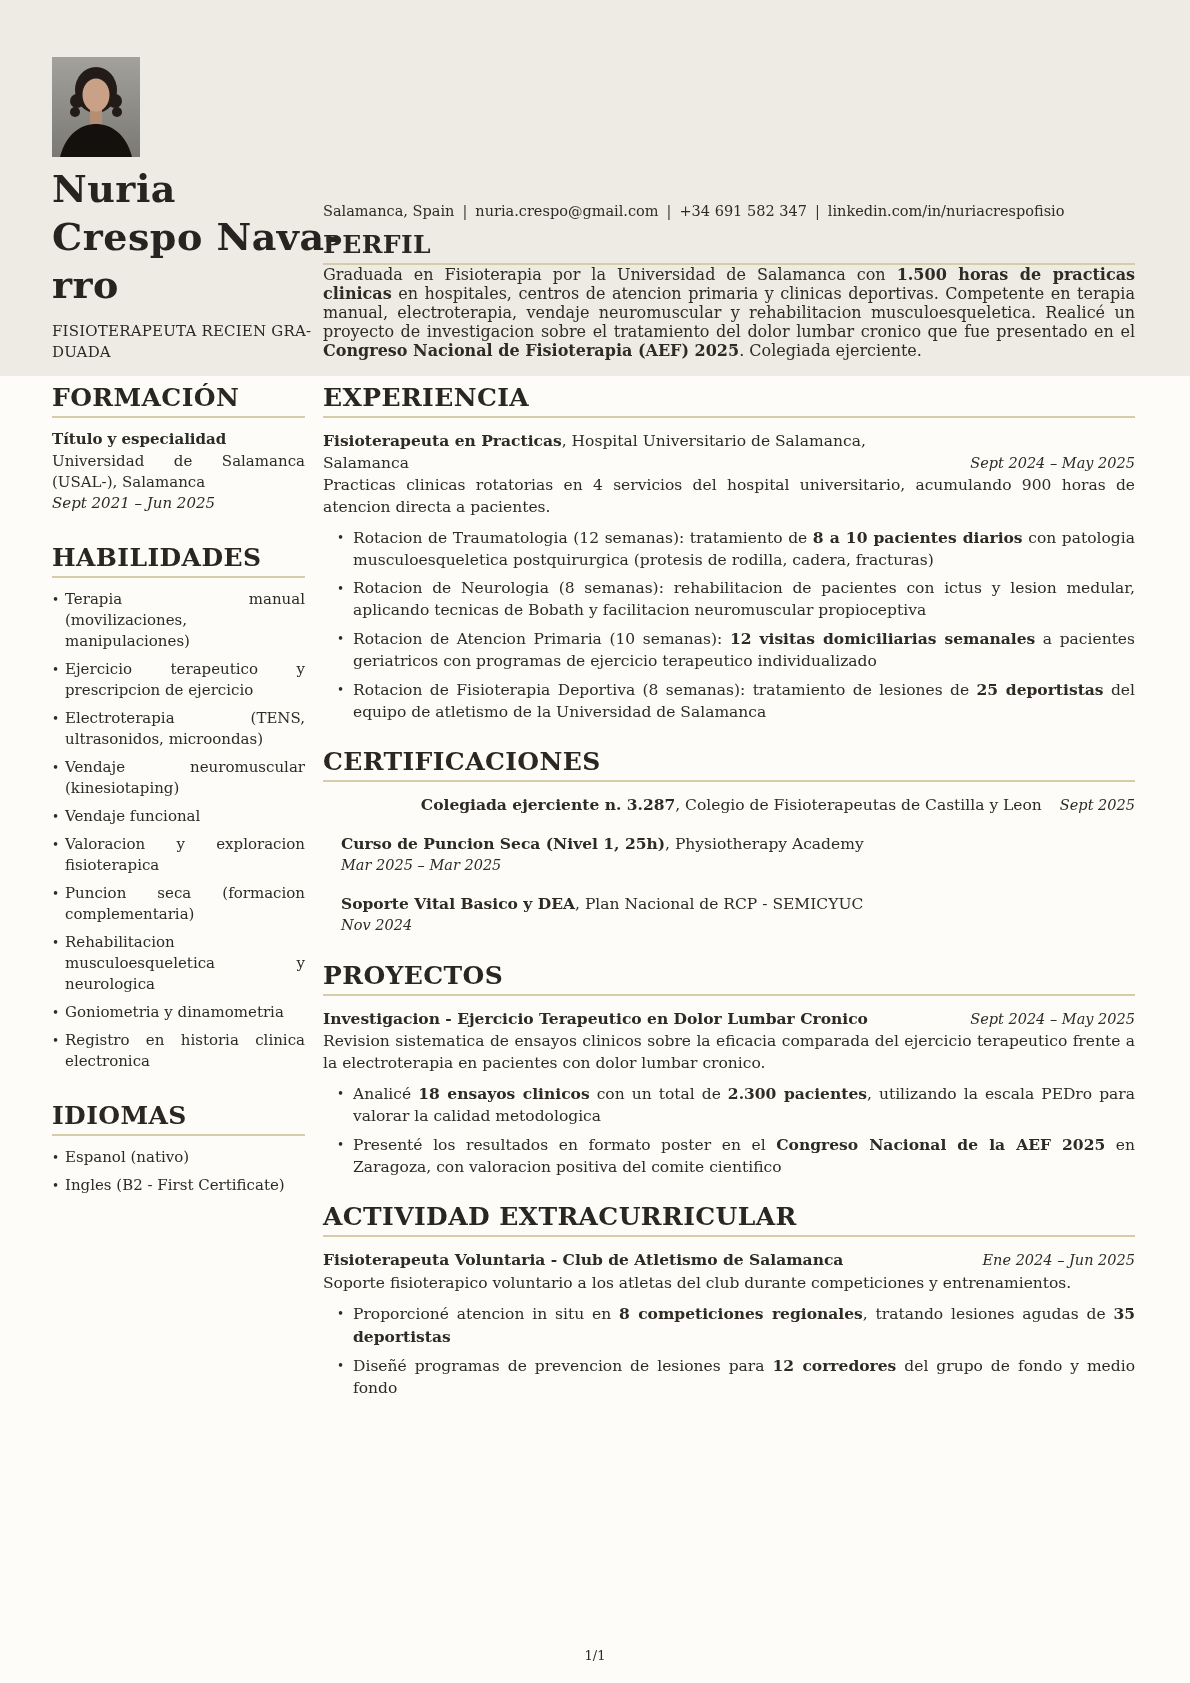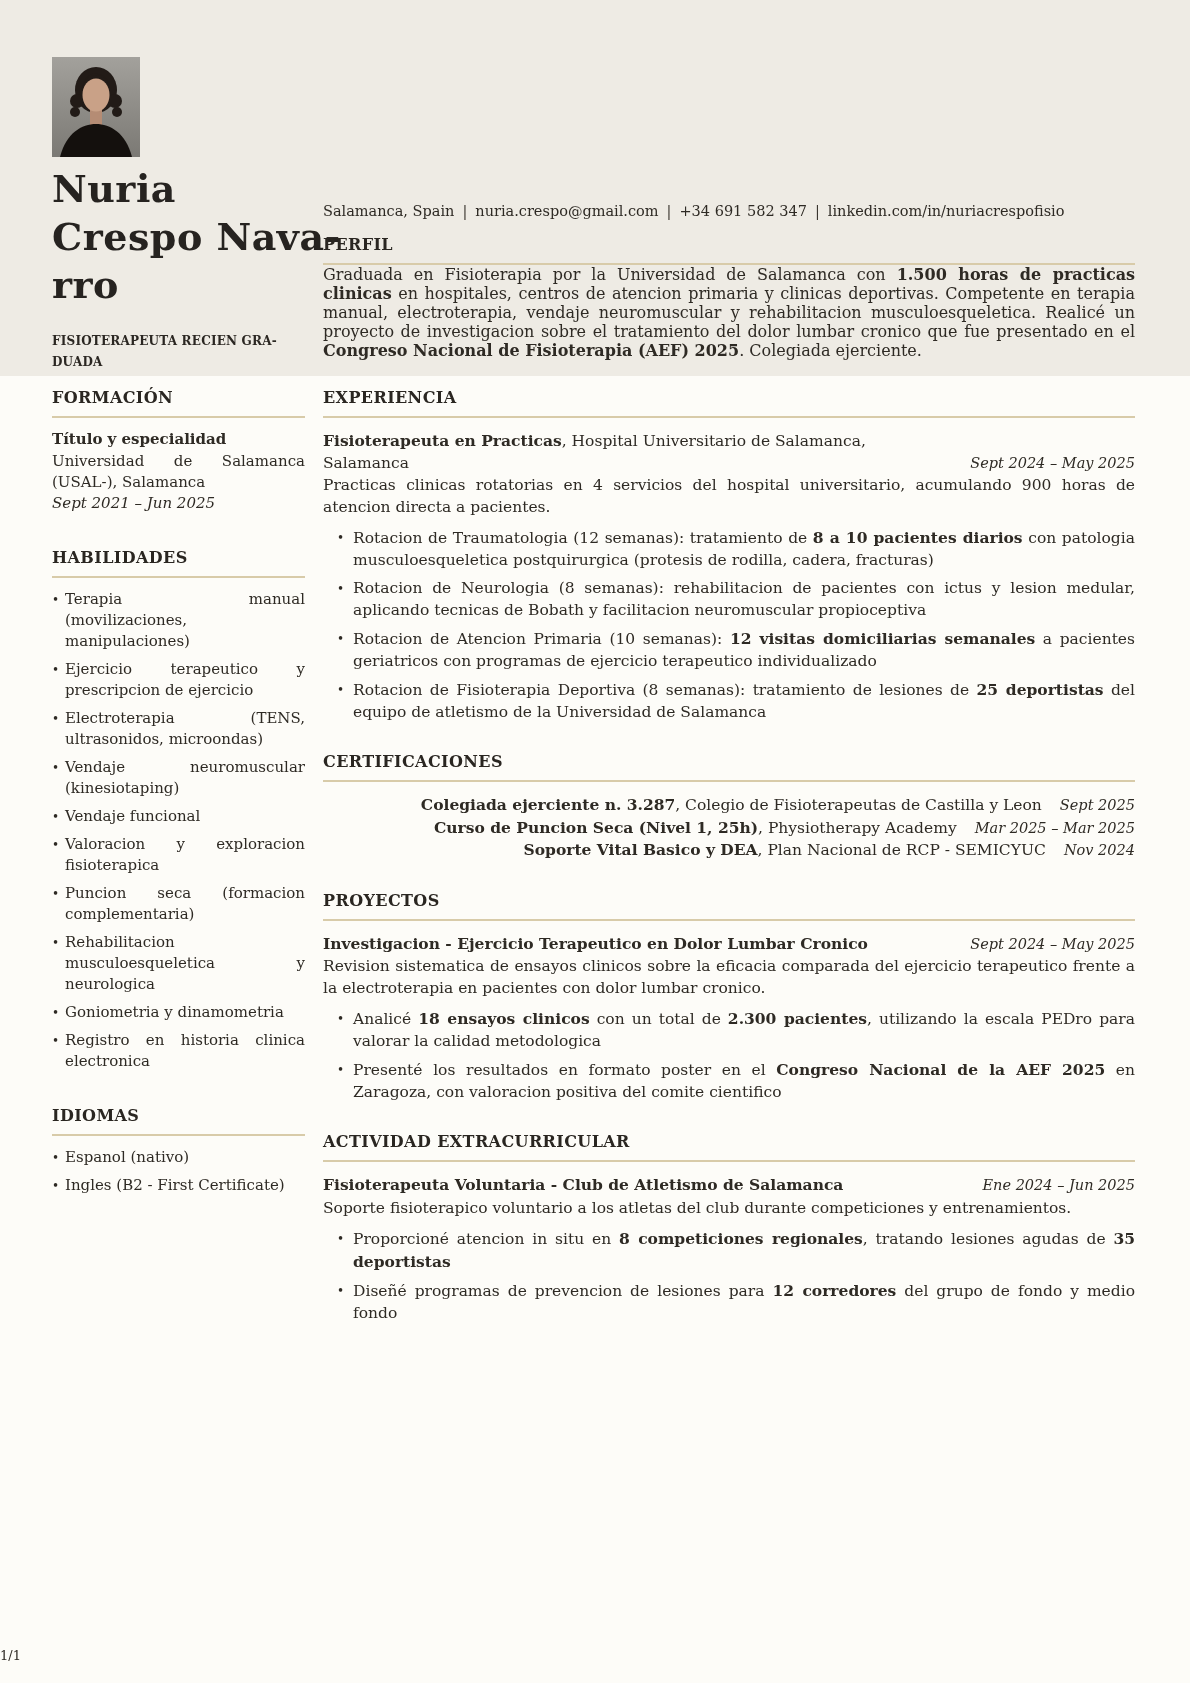--- a/index.html
+++ b/index.html
@@ -15,29 +15,29 @@
   .header-band{position:absolute;top:0;left:0;right:0;height:376px;background:#eeebe4;}
   .content{position:relative;padding:0 55px 0 52px;}
 
   
   .header{display:flex;padding-top:57px;height:313px;}
   .header-left{width:271px;flex:none;}
   .photo{width:88px;height:100px;overflow:hidden;background:#8e8c88;}
   .photo svg{display:block;}
   .name{margin:8px 0 0 0;font-size:38px;line-height:48px;font-weight:bold;color:#262320;letter-spacing:.5px;white-space:nowrap;}
   .name .nl{display:block;}
-  .subtitle{margin-top:22px;font-size:12px;font-weight:bold;letter-spacing:.2px;line-height:21px;color:#2b2722;}
+  .subtitle{margin-top:12px;font-size:15px;font-weight:normal;letter-spacing:.2px;line-height:21px;color:#2b2722;}
   .subtitle span{display:block;}
   .header-right{flex:1;min-width:0;padding-top:104px;}
   .contact-line{font-size:14.5px;line-height:20px;white-space:nowrap;margin-top:40px;}
   .contact-line .sep{padding:0 8px;color:#3a362f;}
   .perfil-sec{margin-top:12px;}
 
   
-  .sec-title{margin:0;font-size:16px;line-height:24px;font-weight:bold;letter-spacing:.4px;color:#2a2621;}
+  .sec-title{margin:0;font-size:25px;line-height:24px;font-weight:bold;letter-spacing:.4px;color:#2a2621;}
   .rule{height:2px;background:#d8cba9;margin-top:6px;}
   .just{text-align:justify;}
   .b{font-weight:bold;}
   p{margin:0;}
 
   
   .columns{display:flex;padding-top:16px;}
   .left-col{width:253px;flex:none;margin-right:18px;font-size:15px;line-height:21px;}
   .right-col{width:812px;flex:none;font-size:15.5px;line-height:21.5px;}
 
@@ -58,24 +58,24 @@
   
   .row-head{display:flex;justify-content:space-between;align-items:flex-end;}
   .row-head .dates{font-style:italic;font-size:14.5px;white-space:nowrap;margin-left:18px;flex:none;}
   .summary{margin-top:1px;}
   ul.bullets{list-style:none;margin:9px 0 0 0;padding:0;}
   ul.bullets li{position:relative;padding-left:30px;text-align:justify;}
   ul.bullets li + li{margin-top:7px;}
   ul.bullets .blt{position:absolute;left:14px;top:1px;font-size:12px;}
 
   .cert-row{display:flex;justify-content:flex-end;align-items:baseline;}
-  .cert-row + .cert-row{margin-top:0;}
+  .cert-row + .cert-row{margin-top:16px;flex-direction:column;}
   .cert-row .dates{font-style:italic;font-size:14.5px;white-space:nowrap;margin-left:18px;flex:none;}
 
-  .footer{position:absolute;left:0;right:0;bottom:20px;font-size:13px;color:#2e2a24;}
+  .footer{position:absolute;left:0;right:0;bottom:20px;text-align:center;font-size:13px;color:#2e2a24;}
 </style>
 </head>
 <body>
 
 <div class="page">
   <div class="header-band"></div>
 
   <div class="content">
     <header class="header">
       <div class="header-left">

